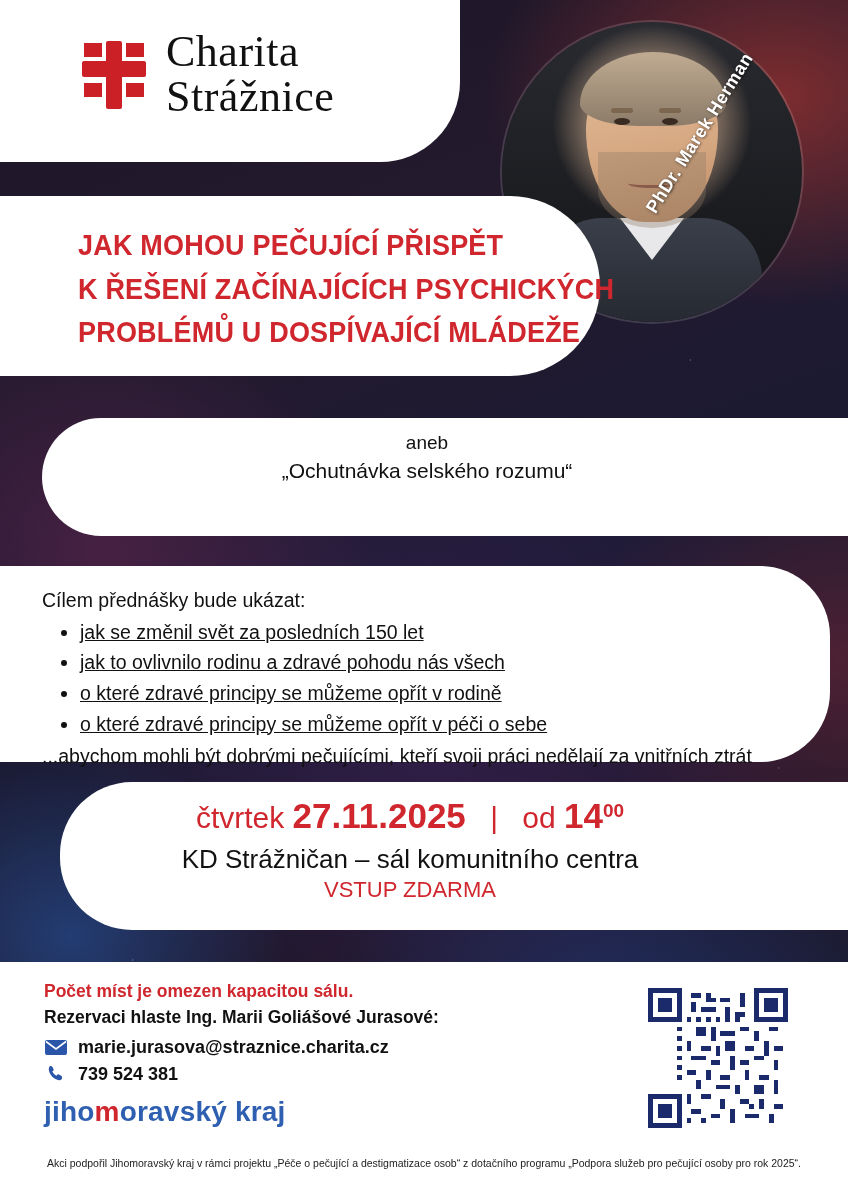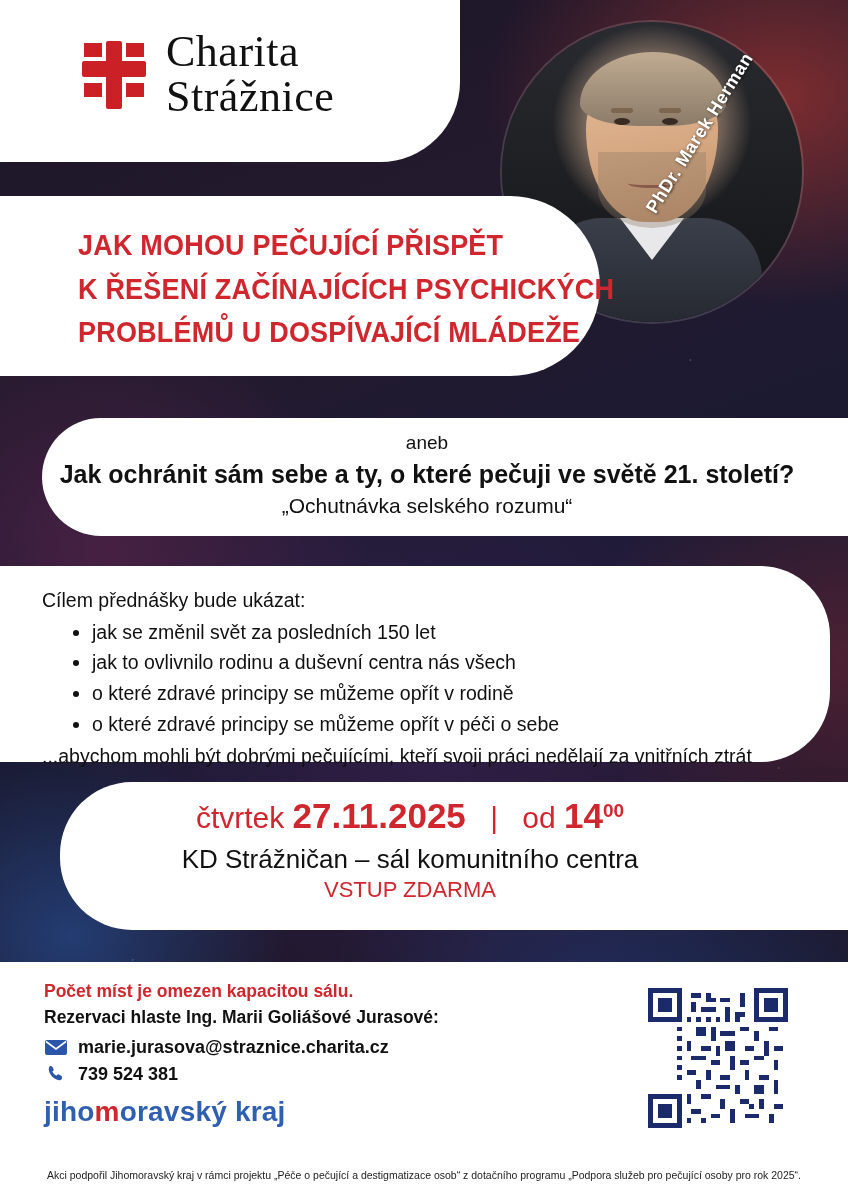--- a/index.html
+++ b/index.html
@@ -148,21 +148,21 @@
     top: 586px;
     width: 760px;
     color: #111;
     font-size: 19.5px;
     line-height: 1.52;
   }
   .body-text ul {
     margin: 2px 0 0 0;
     padding-left: 34px;
   }
-  .body-text li { margin: 1px 16px; }
+  .body-text li { margin: 1px 4px; text-decoration: underline; }
   .body-last { margin-top: 3px; }
 
   
   .panel-date {
     left: 60px;
     top: 782px;
     width: 880px;
     height: 148px;
     border-top-left-radius: 72px;
     border-bottom-left-radius: 72px;
@@ -251,21 +251,20 @@
   .jmk .red { color: #d0262d; }
 
   .disclaimer {
     position: absolute;
     left: 44px;
     top: 1157px;
     width: 760px;
     font-size: 10.5px;
     color: #222;
     text-align: center;
-    margin-top: 12px;
   }
 
   
   .qr {
     position: absolute;
     left: 648px;
     top: 988px;
     width: 140px;
     height: 140px;
   }
@@ -410,30 +409,29 @@
   <div class="panel panel-title"></div>
   <div class="title-text">
     <div>JAK MOHOU PEČUJÍCÍ PŘISPĚT</div>
     <div>K ŘEŠENÍ ZAČÍNAJÍCÍCH PSYCHICKÝCH</div>
     <div>PROBLÉMŮ U DOSPÍVAJÍCÍ MLÁDEŽE</div>
   </div>
 
   <div class="panel panel-sub"></div>
   <div class="sub-text">
     <div class="sub-aneb">aneb</div>
-    <div class="sub-main">Jak ochránit sám sebe a ty, o které pečuji ve světě 21. století?</div>
     <div class="sub-quote">„Ochutnávka selského rozumu“</div>
   </div>
 
   <div class="panel panel-body"></div>
   <div class="body-text">
     <div>Cílem přednášky bude ukázat:</div>
     <ul>
       <li>jak se změnil svět za posledních 150 let</li>
-      <li>jak to ovlivnilo rodinu a duševní centra nás všech</li>
+      <li>jak to ovlivnilo rodinu a zdravé pohodu nás všech</li>
       <li>o které zdravé principy se můžeme opřít v rodině</li>
       <li>o které zdravé principy se můžeme opřít v péči o sebe</li>
     </ul>
     <div class="body-last">...abychom mohli být dobrými pečujícími, kteří svoji práci nedělají za vnitřních ztrát</div>
   </div>
 
   <div class="panel panel-date"></div>
   <div class="date-block">
     <div class="date-line1">
       <span class="day">čtvrtek</span>

